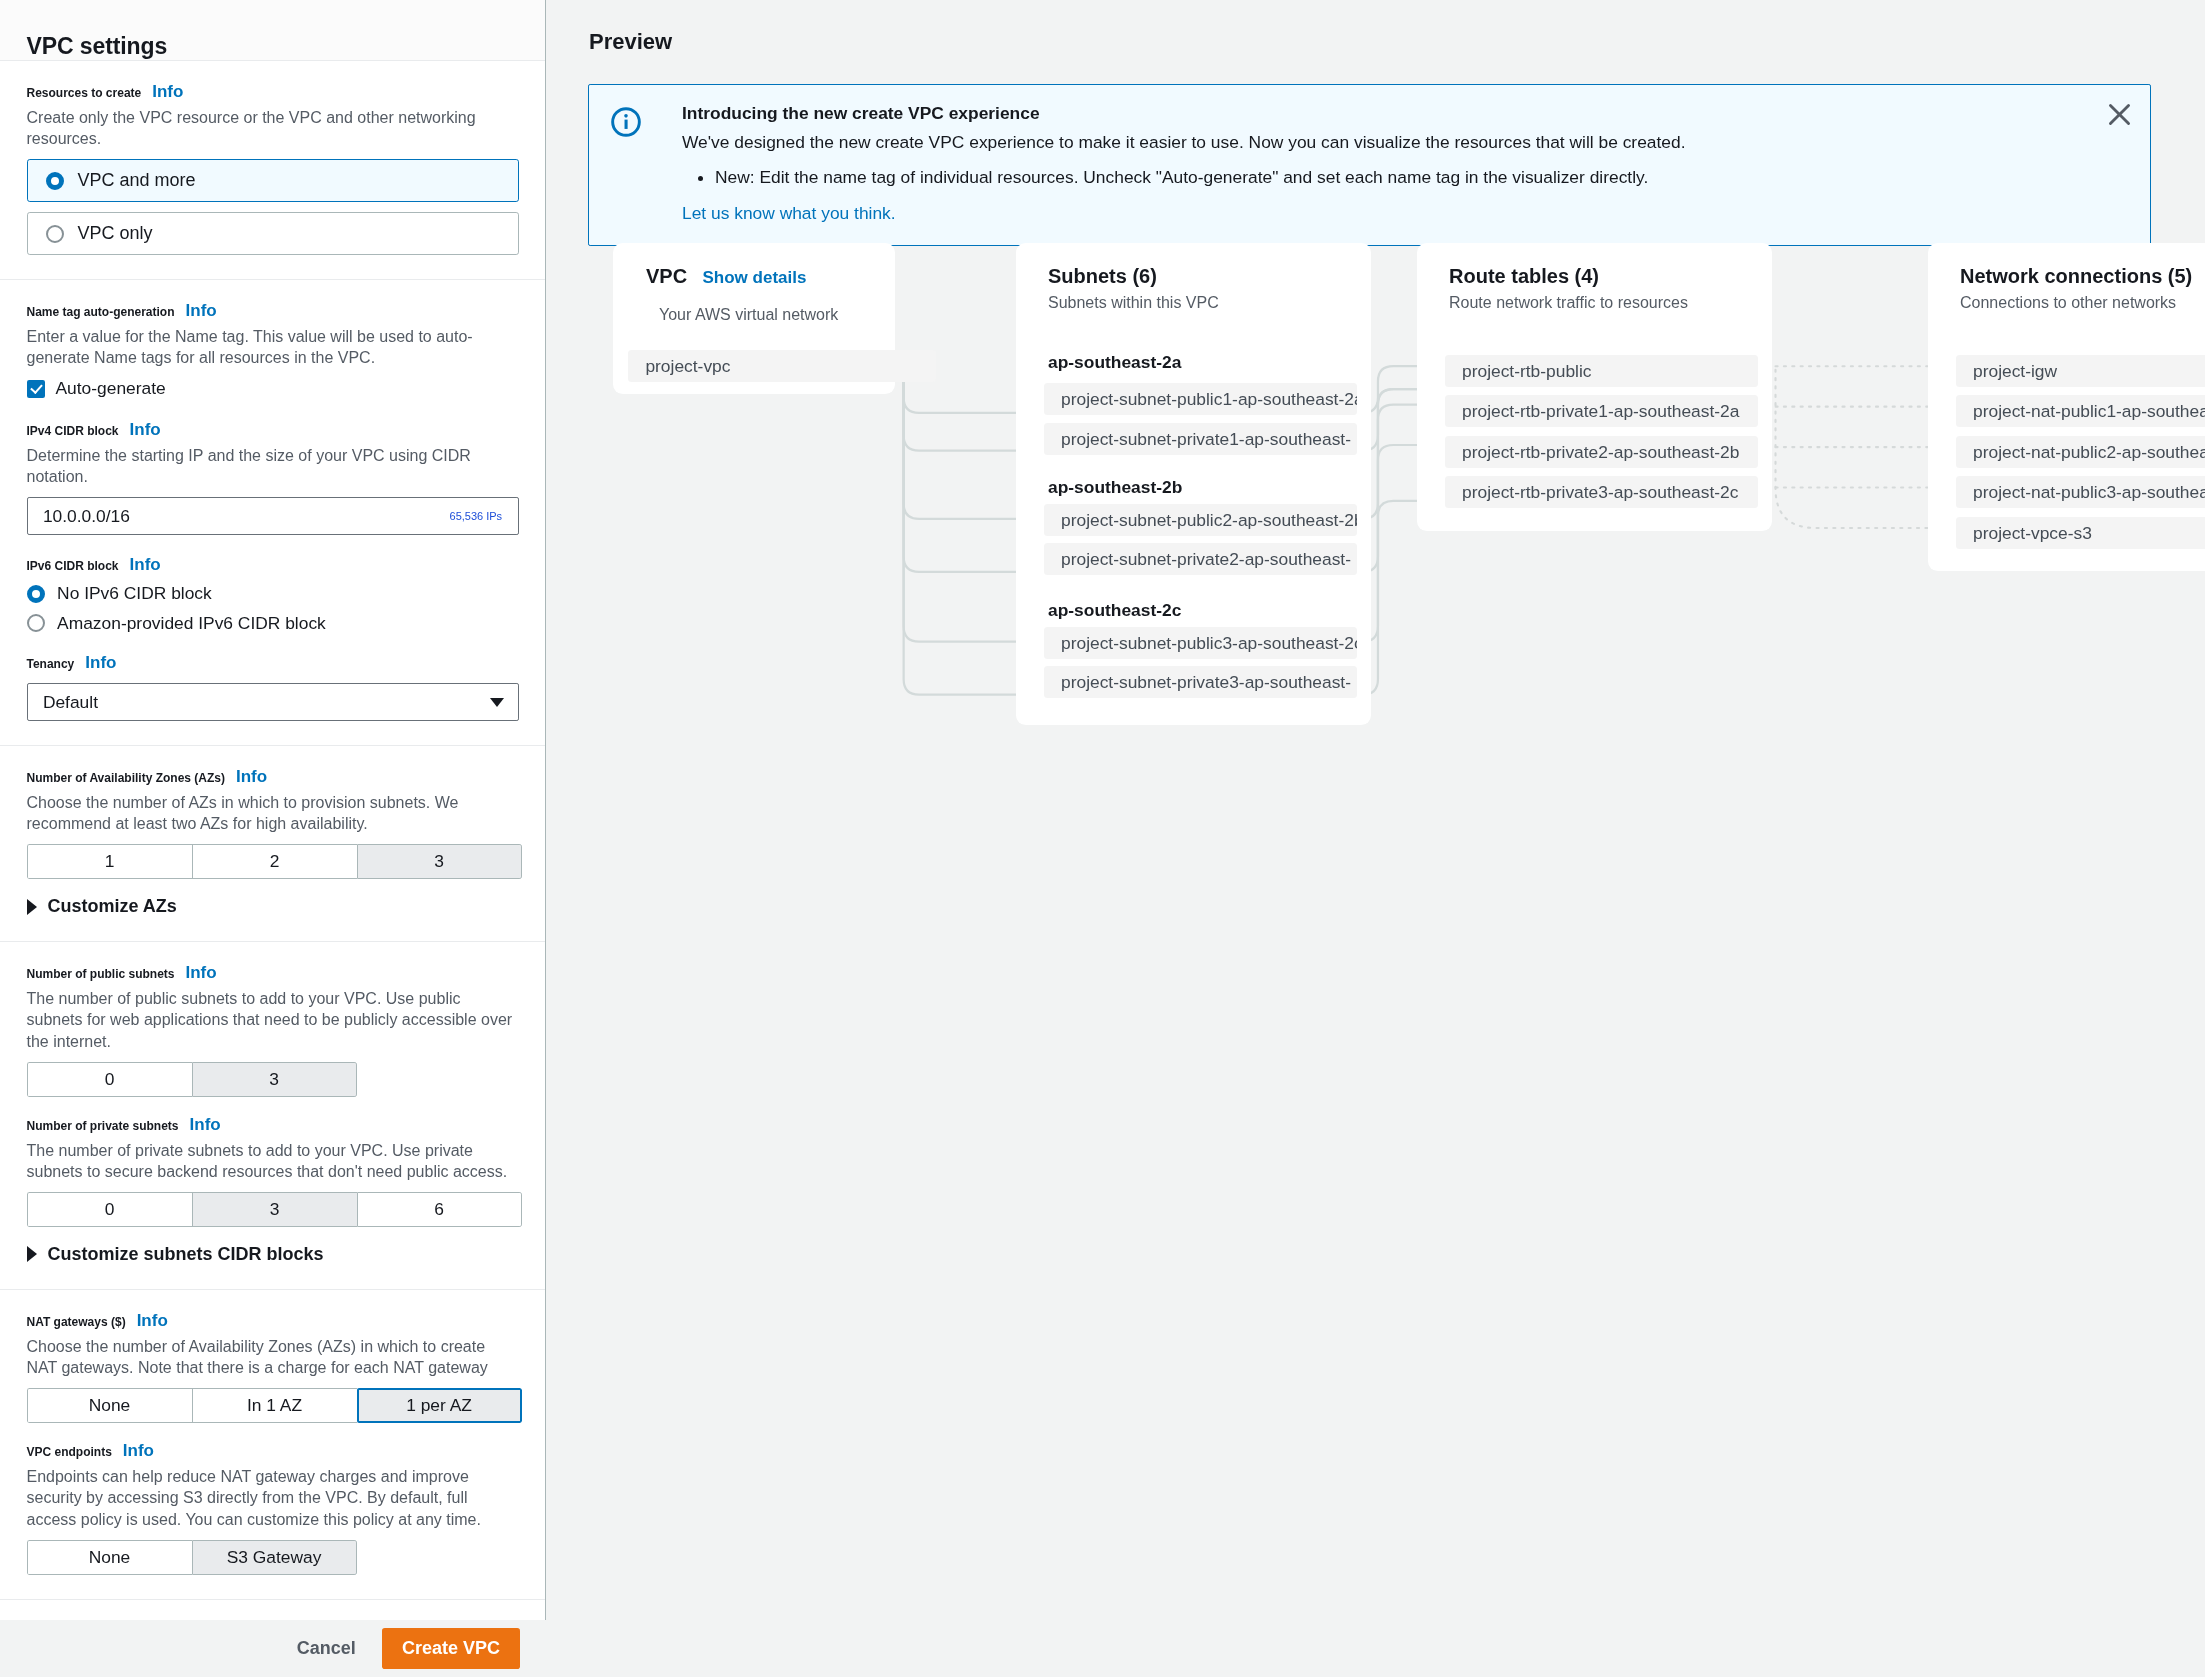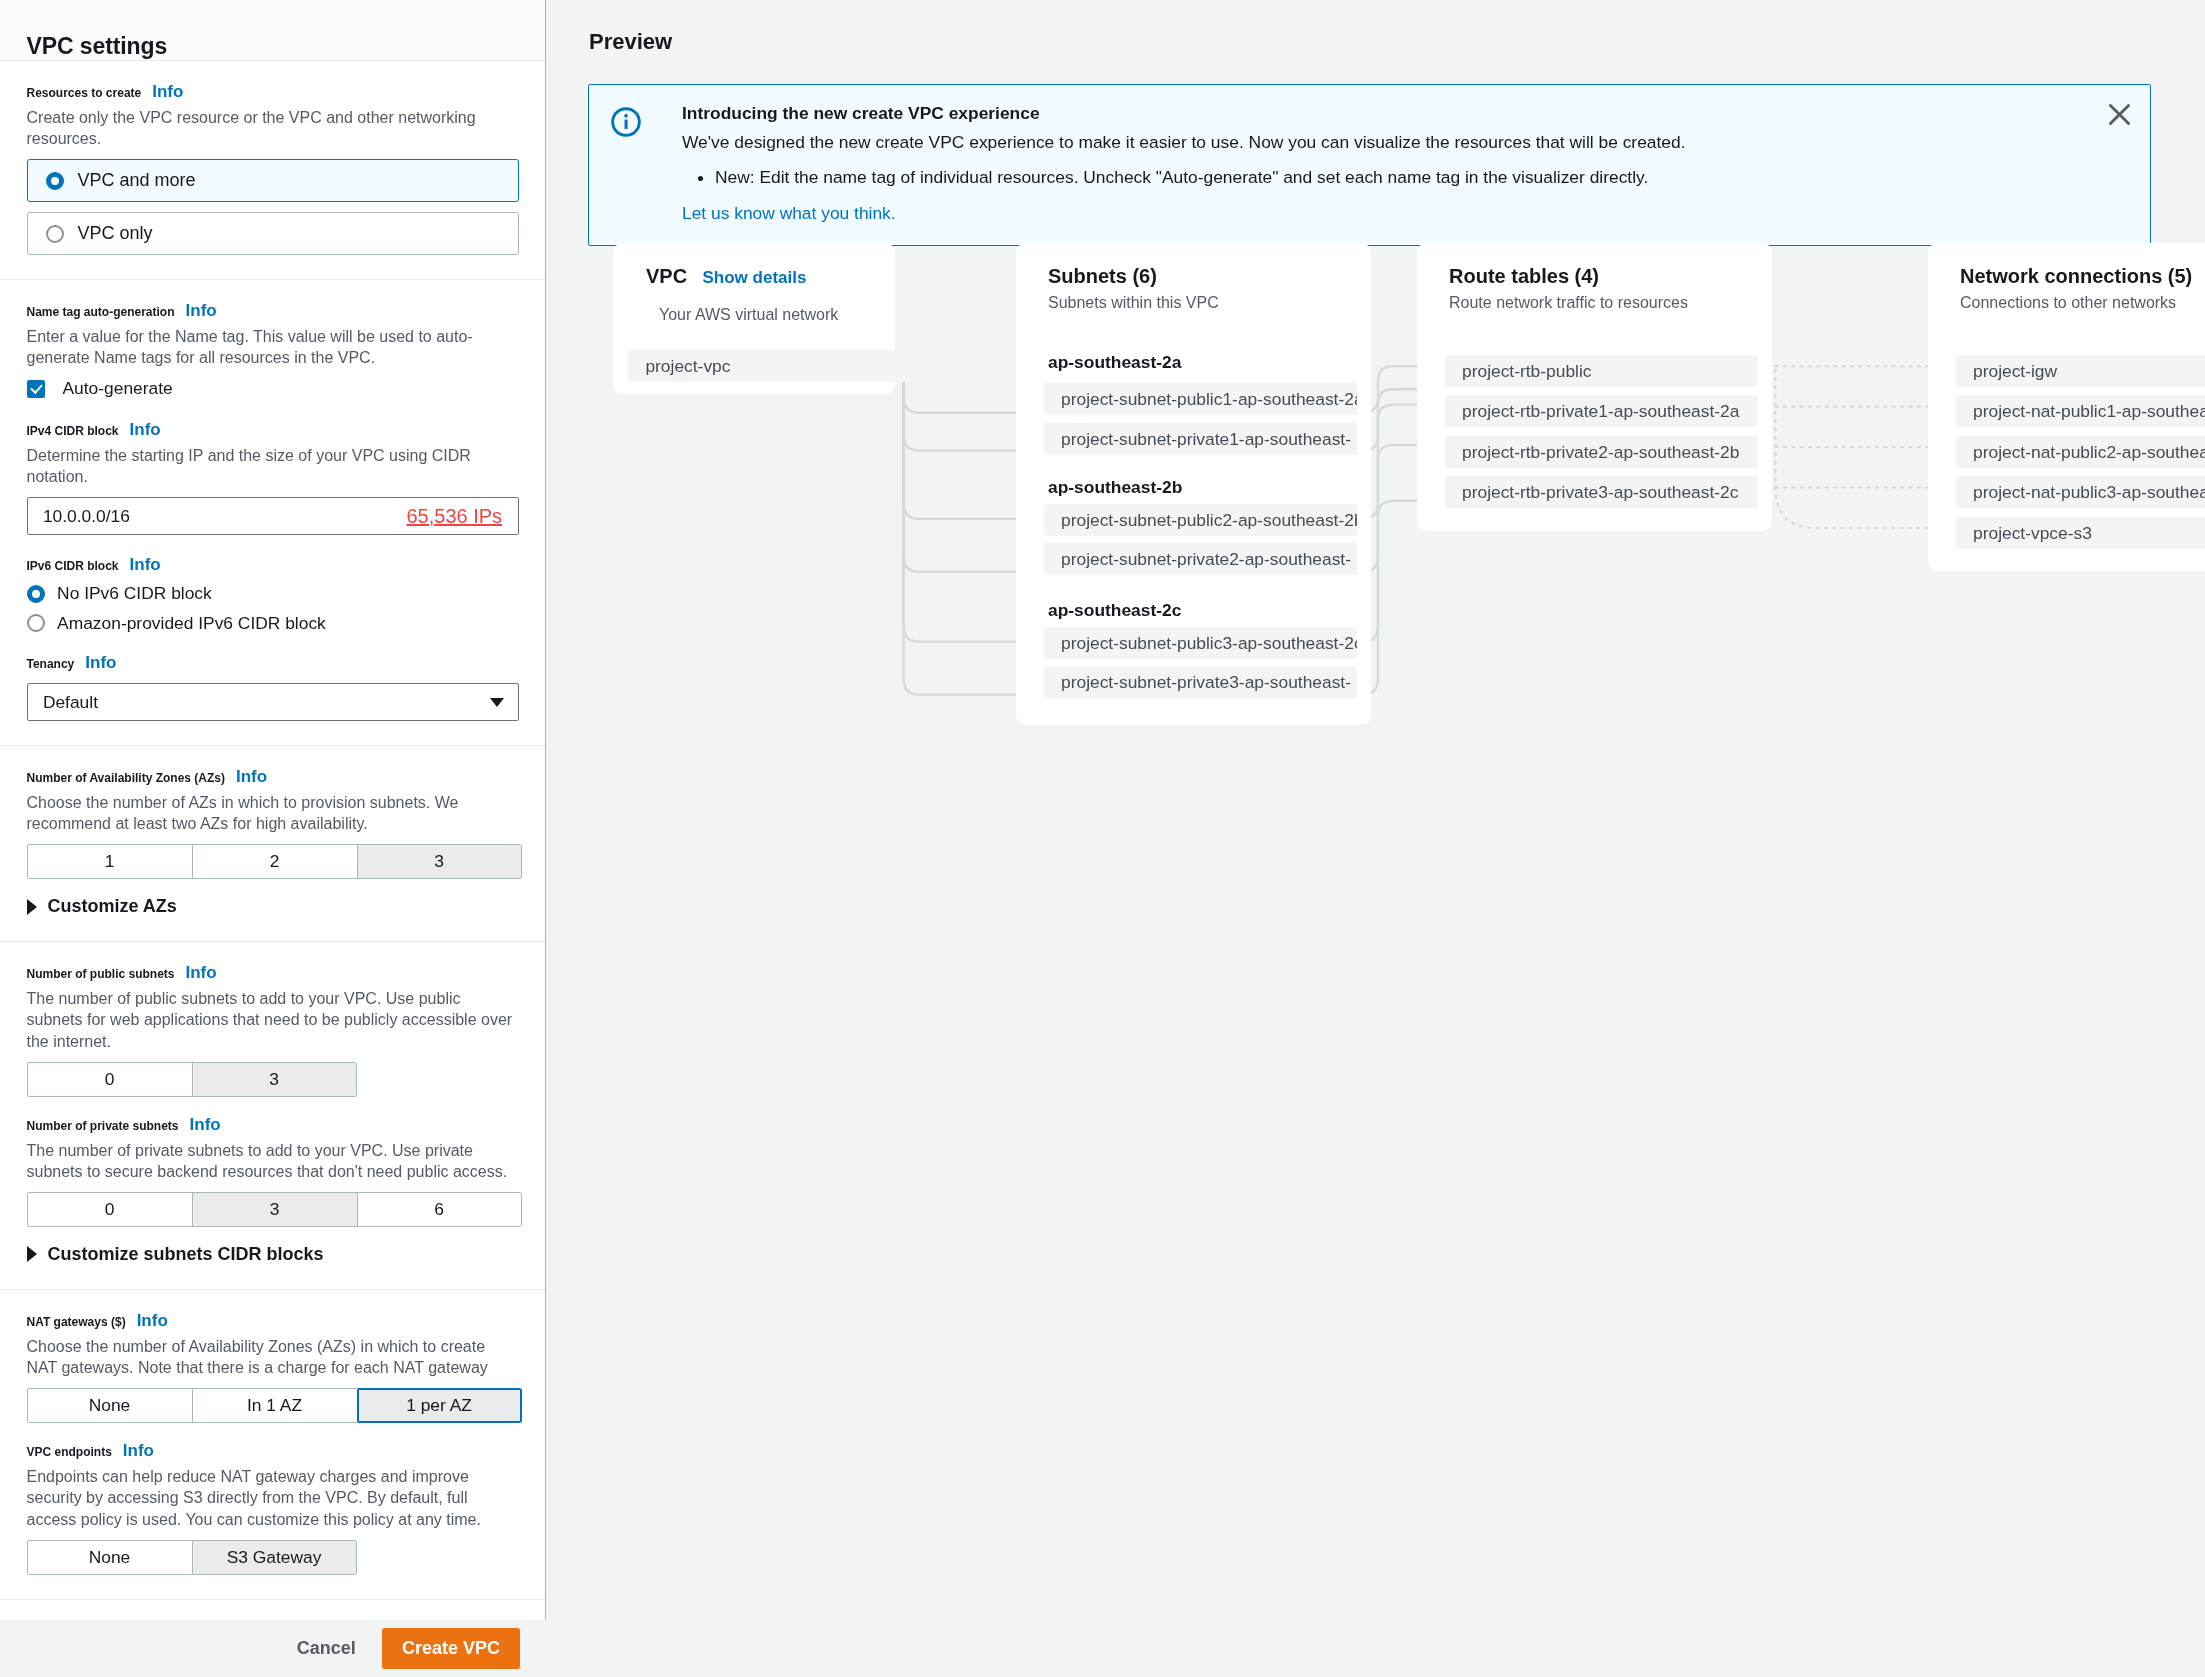--- a/index.html
+++ b/index.html
@@ -43,38 +43,38 @@
   .radio {
     width: 18px; height: 18px; border-radius: 50%; border: 2.1px solid #879196; background: #fff;
     flex: 0 0 18px;
   }
   .radio.on { border-color: #0073bb; border-width: 5.6px; background:#fff; }
   .radio-card .lbl { font-size: 18px; color: #16191f; }
 
   .radio-row { display: flex; align-items: center; gap: 12.6px; margin-top: 8.4px; }
   .radio-row .lbl { font-size: 17.4px; color: #16191f; }
 
-  .chk-row { display: flex; align-items: center; gap: 18px; margin-top: 9.8px; }
+  .chk-row { display: flex; align-items: center; gap: 11px; margin-top: 9.8px; }
   .chk {
     width: 18px; height: 18px; border-radius: 2.1px; border: 2.1px solid #879196; background:#fff;
     flex: 0 0 18px; position: relative;
   }
   .chk.on { background: #0073bb; border-color: #0073bb; }
   .chk.on:after {
     content: ""; position: absolute; left: 4.2px; top: 0.7px; width: 4.9px; height: 9px;
     border: solid #fff; border-width: 0 2.1px 2.1px 0; transform: rotate(42deg);
   }
   .chk-row .lbl { font-size: 17.4px; color:#16191f; }
 
   .text-input {
     margin-top: 9.8px; height: 38px; border: 1.4px solid #687078; border-radius: 2.1px;
     background: #fff; display: flex; align-items: center; padding: 0 15.4px;
     font-size: 17.4px; color: #16191f; justify-content: space-between;
   }
-  .text-input .suffix { color: #ef4444; font-size: 20px; text-decoration: underline; }
+  .text-input .suffix { color: #1d4ed8; font-size: 11px; }
 
   .select {
     margin-top: 9.8px; height: 38px; border: 1.4px solid #687078; border-radius: 2.1px;
     background: #fff; display: flex; align-items: center; justify-content: space-between;
     padding: 0 14px 0 15.4px; font-size: 17.4px; color: #16191f;
   }
   .caret { width:0;height:0;border-left:7.7px solid transparent;border-right:7.7px solid transparent;border-top:9px solid #16191f; }
 
   .seg { margin-top: 9.8px; display: inline-flex; border-radius: 2.1px; overflow: hidden; }
   .seg .opt {

